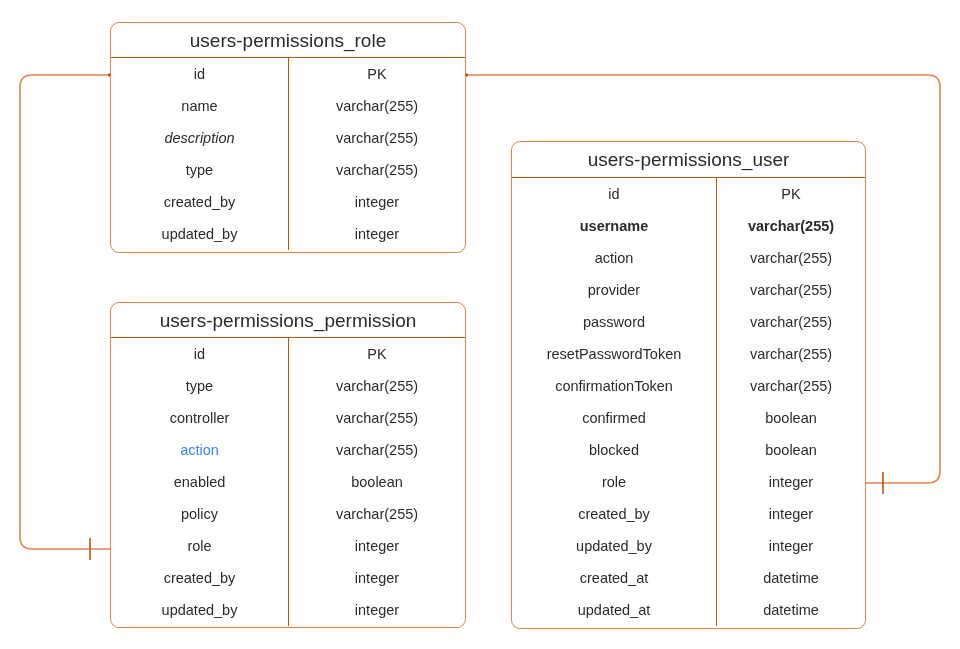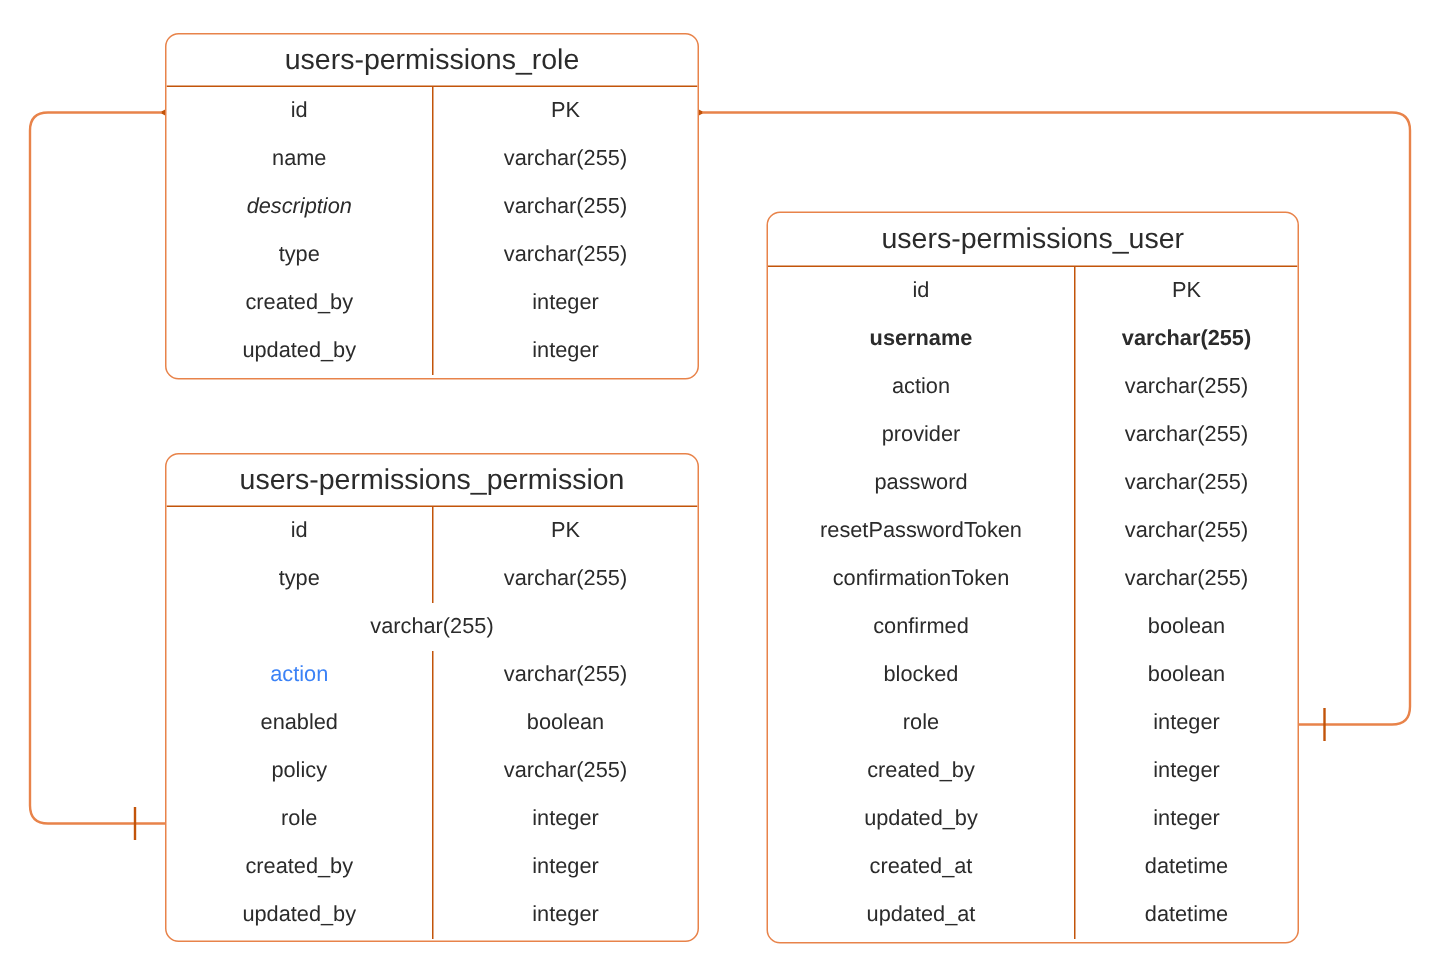--- a/index.html
+++ b/index.html
@@ -125,20 +125,21 @@
         <div class="fields">
           <div class="field-row" style="height: 32px;">
             <div class="field-name" style="width: 178px; border-right-color: rgb(194, 84, 10); color: rgb(43, 43, 43);">id</div>
             <div class="field-type" style="flex: 1 1 0%; color: rgb(43, 43, 43);">PK</div>
           </div>
           <div class="field-row" style="height: 32px;">
             <div class="field-name" style="width: 178px; border-right-color: rgb(194, 84, 10); color: rgb(43, 43, 43);">type</div>
             <div class="field-type" style="flex: 1 1 0%; color: rgb(43, 43, 43);">varchar(255)</div>
           </div>
           <div class="field-row" style="height: 32px;">
+            <div class="field-name" style="width: 178px; border-right-color: rgb(194, 84, 10); color: rgb(43, 43, 43);">controller</div>
             <div class="field-type" style="flex: 1 1 0%; color: rgb(43, 43, 43);">varchar(255)</div>
           </div>
           <div class="field-row" style="height: 32px;">
             <div class="field-name" style="width: 178px; border-right-color: rgb(194, 84, 10); color: #3b82f6;">action</div>
             <div class="field-type" style="flex: 1 1 0%; color: rgb(43, 43, 43);">varchar(255)</div>
           </div>
           <div class="field-row" style="height: 32px;">
             <div class="field-name" style="width: 178px; border-right-color: rgb(194, 84, 10); color: rgb(43, 43, 43);">enabled</div>
             <div class="field-type" style="flex: 1 1 0%; color: rgb(43, 43, 43);">boolean</div>
           </div>

